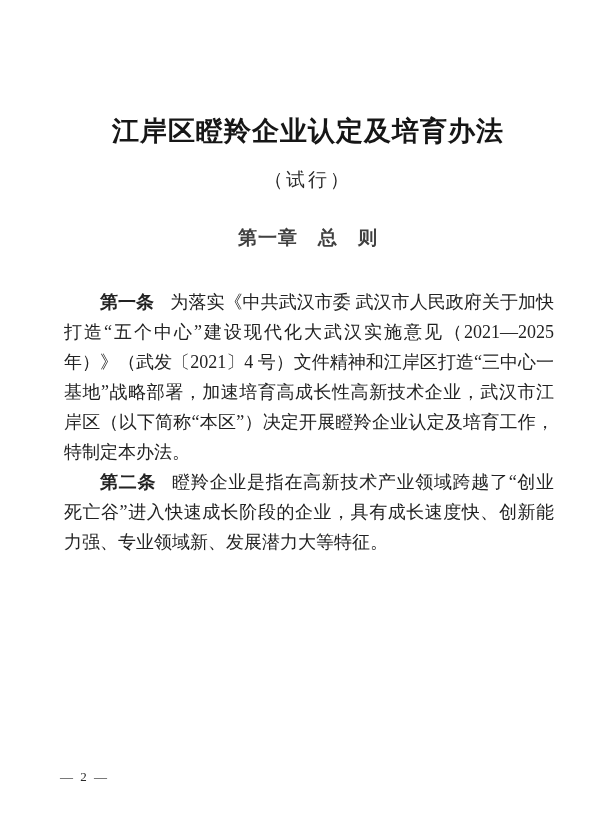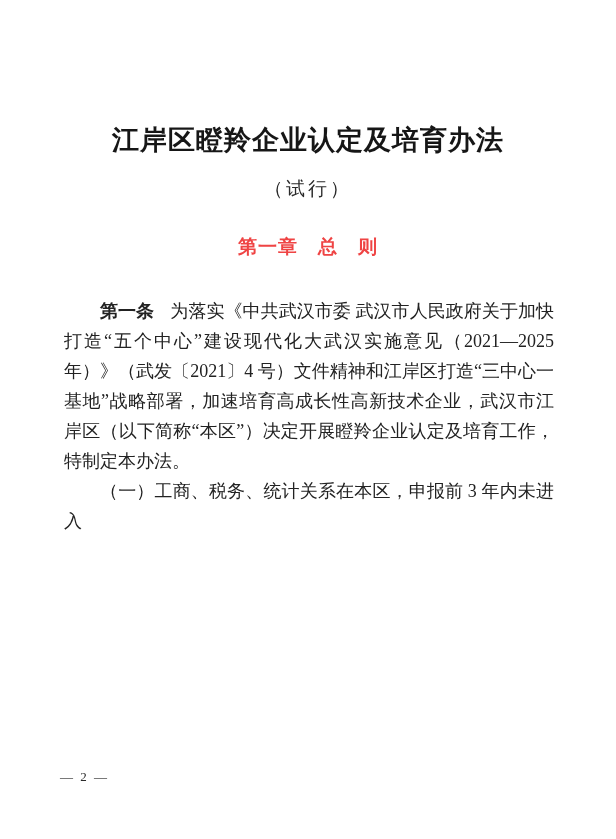--- a/index.html
+++ b/index.html
@@ -14,21 +14,21 @@
     color: #222222;
   }
   .page {
     position: relative;
     width: 616px;
     height: 839px;
     background: #ffffff;
     overflow: hidden;
   }
   .doc-title {
-    margin: 12px;
+    margin: 3px;
     padding-top: 110px;
     text-align: center;
     font-size: 27px;
     line-height: 36px;
     font-weight: bold;
     color: #161616;
     letter-spacing: 1px;
   }
   .doc-subtitle {
     margin-top: 20px;
@@ -37,21 +37,21 @@
     line-height: 22px;
     letter-spacing: 3px;
     color: #2a2a2a;
   }
   .chapter-heading {
     margin: 34px 0 0 0;
     text-align: center;
     font-size: 19px;
     line-height: 26px;
     font-weight: bold;
-    color: #ef4444;
+    color: #404040;
     letter-spacing: 1px;
     text-indent: 0;
   }
   .doc-body {
     margin: 36px 62px 0 64px;
     font-size: 18px;
     line-height: 30px;
     text-align: justify;
     color: #222222;
   }
@@ -85,23 +85,23 @@
   <h1 class="doc-title">江岸区瞪羚企业认定及培育办法</h1>
 
   <div class="doc-subtitle">（试行）</div>
 
   <h2 class="chapter-heading">第一章　总　则</h2>
 
   <div class="doc-body">
 
     <p class="article"><span class="article-label">第一条</span><span class="article-text">为落实《中共武汉市委 武汉市人民政府关于加快打造“五个中心”建设现代化大武汉实施意见（2021—2025 年）》（武发〔2021〕4 号）文件精神和江岸区打造“三中心一基地”战略部署，加速培育高成长性高新技术企业，武汉市江岸区（以下简称“本区”）决定开展瞪羚企业认定及培育工作，特制定本办法。</span></p>
 
+    <p class="article"><span class="article-label">第二条</span><span class="article-text">瞪羚企业是指在高新技术产业领域跨越了“创业死亡谷”进入快速成长阶段的企业，具有成长速度快、创新能力强、专业领域新、发展潜力大等特征。</span></p>
 
 
 
 
-    <p class="article">（一）工商、税务、统计关系在本区，申报前 3 年内未进入</p>
 
   </div>
 
   <div class="page-number">— 2 —</div>
 
 </div>
 
 </body></html>

